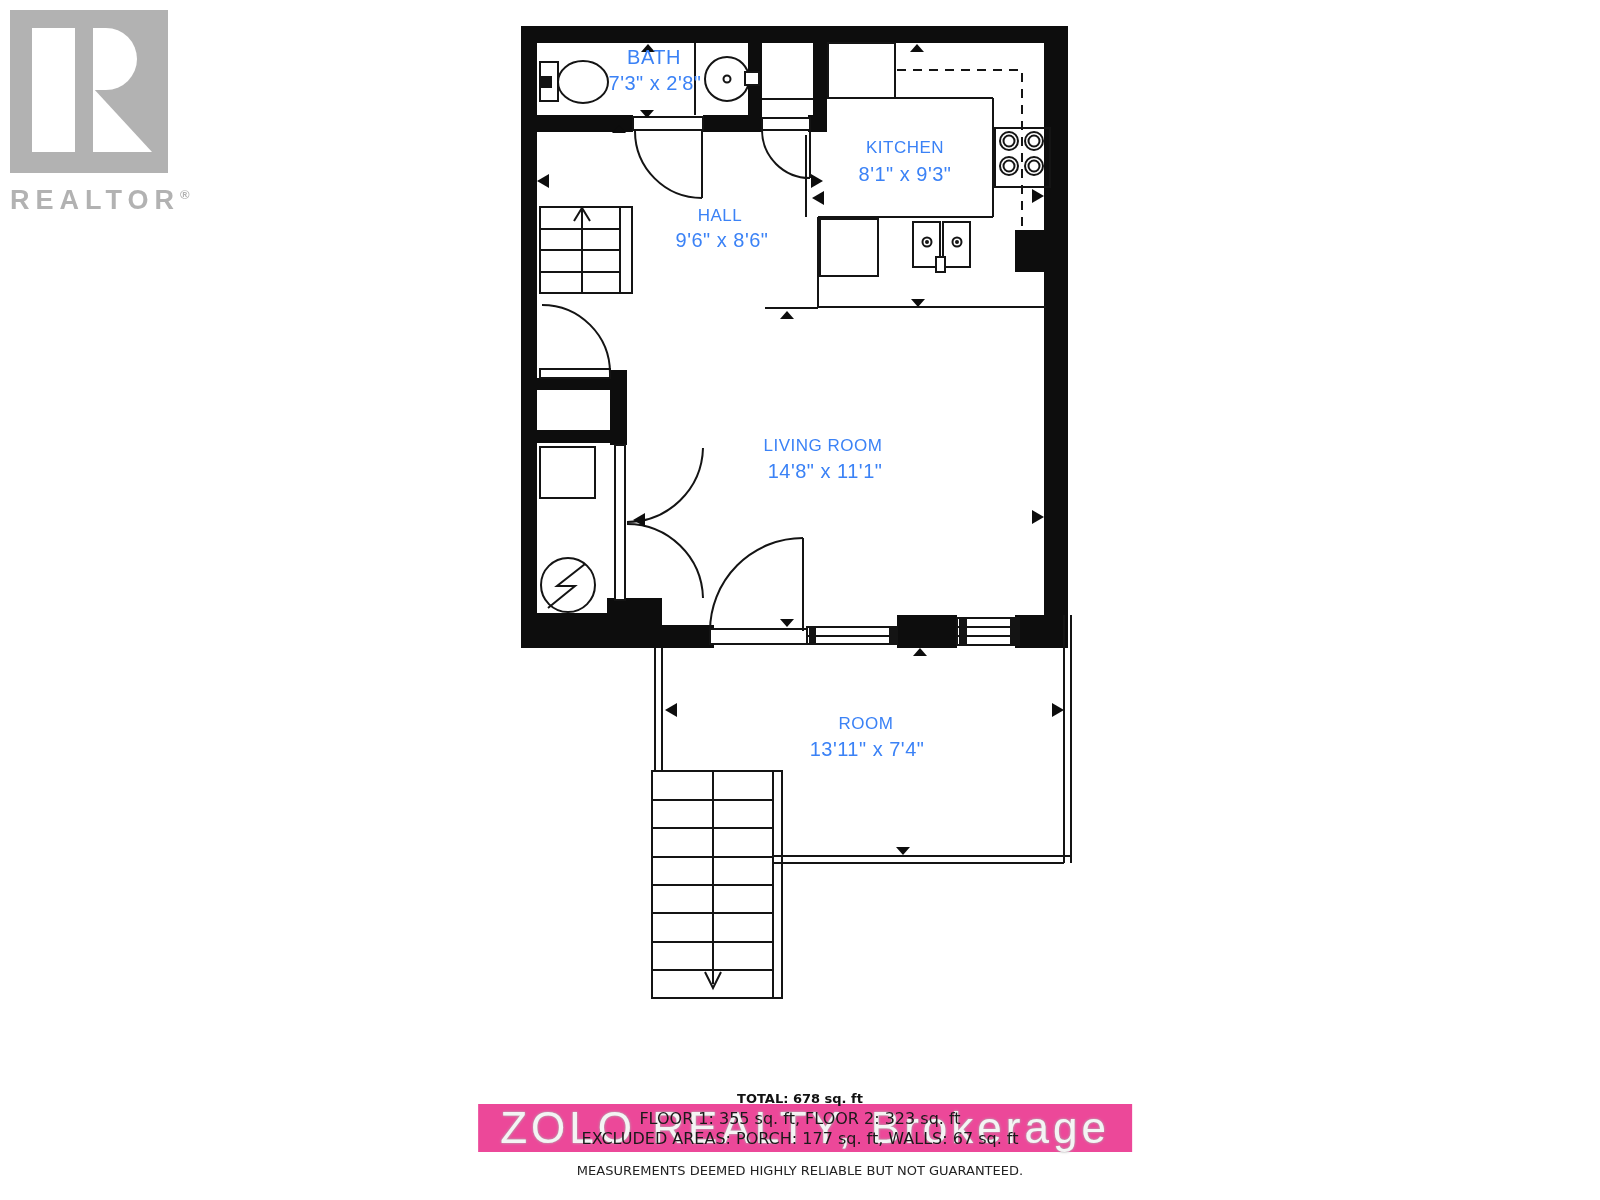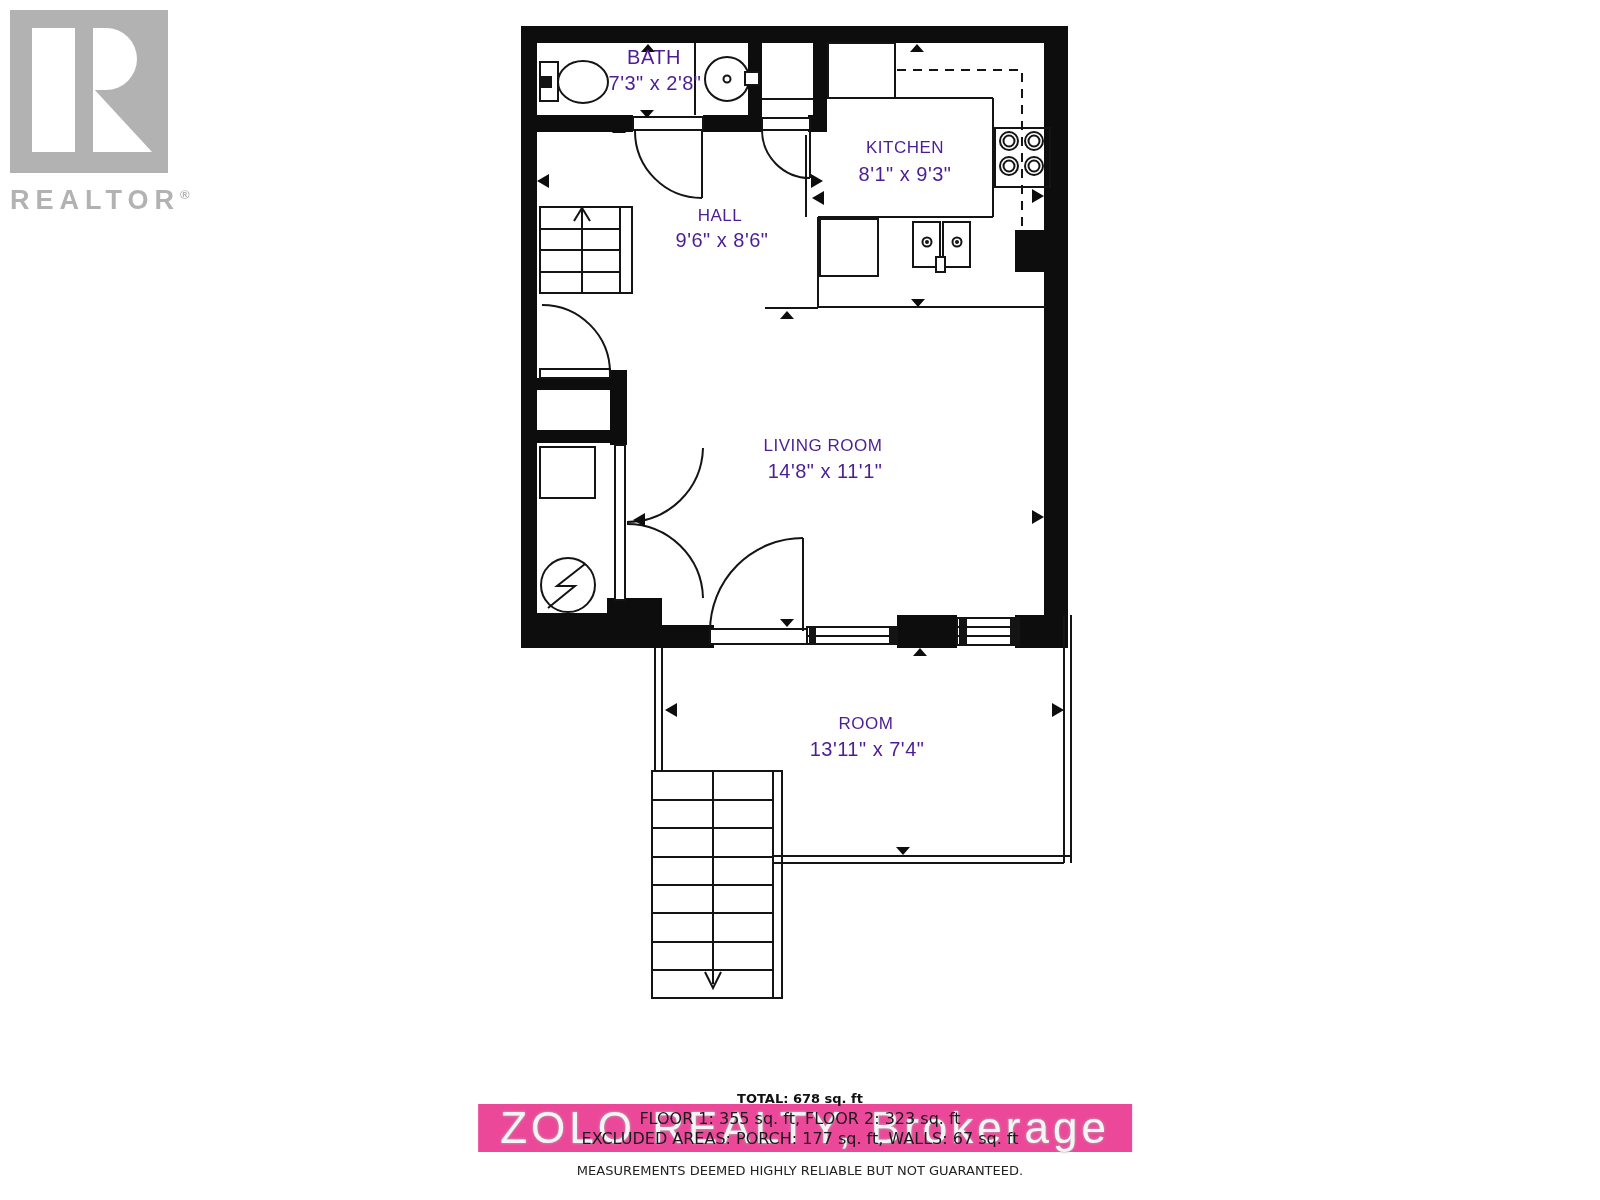--- a/index.html
+++ b/index.html
@@ -5,21 +5,21 @@
   html,body{margin:0;padding:0;background:#fff;}
   .canvas{position:relative;width:1600px;height:1200px;background:#ffffff;overflow:hidden;
           font-family:"Liberation Sans",sans-serif;}
   
   .logo{position:absolute;left:10px;top:10px;width:180px;}
   .logo-text{margin-top:8px;color:#b2b2b2;font-size:27px;letter-spacing:6px;font-weight:700;}
   .logo-text .reg{font-size:13px;vertical-align:super;letter-spacing:0;}
   
   svg.plan{position:absolute;left:0;top:0;}
   
-  .room-label{position:absolute;transform:translate(-50%,-50%);color:#4c1d95;
+  .room-label{position:absolute;transform:translate(-50%,-50%);color:#3b82f6;
               text-align:left;white-space:nowrap;letter-spacing:.5px;}
   .rl-20{font-size:20px;}
   .rl-22{font-size:17px;}
   
   .watermark{position:absolute;left:805px;top:1128px;transform:translate(-50%,-50%);
              white-space:nowrap;font-size:44px;line-height:44px;letter-spacing:4px;
              color:#f4f4f4;background:#ec4899;padding:2px 22px;
              text-shadow:0 0 3px #b3b3b3, 0 0 1px #a8a8a8;z-index:1;}
   
   .summary{position:absolute;left:800px;top:1088px;transform:translateX(-50%);

